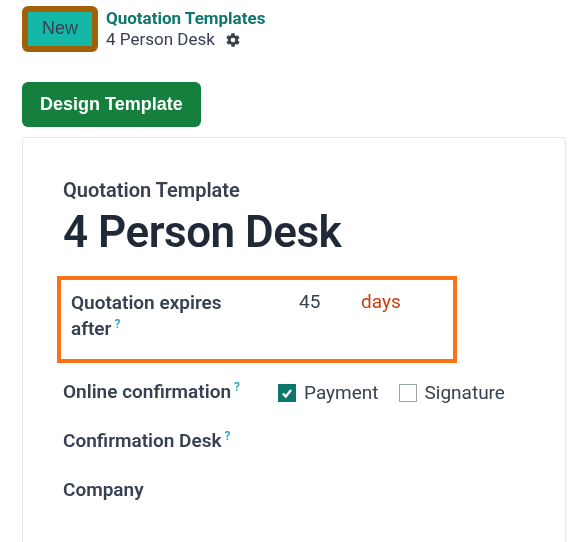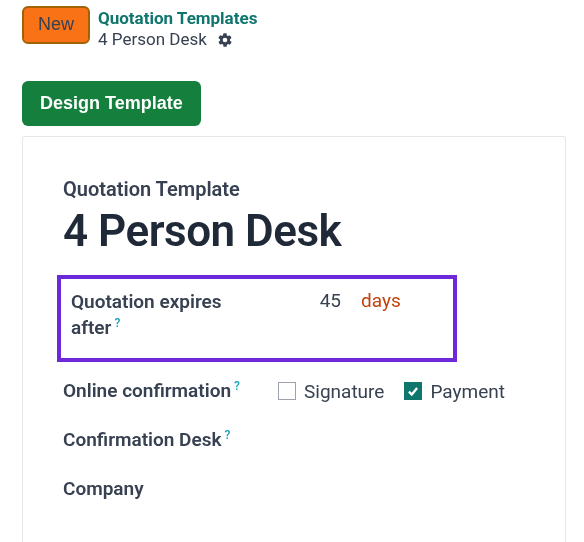--- a/index.html
+++ b/index.html
@@ -11,22 +11,22 @@
     color: #111827;
     width: 584px;
   }
   .topbar {
     display: flex;
     align-items: flex-start;
     gap: 8px;
     padding: 6px 0 0 22px;
   }
   .new-btn {
-    border: 2px solid #a16207;
-    background: #f97316;
+    border: 6px solid #a16207;
+    background: #14b8a6;
     border-radius: 6px;
     padding: 6px 14px;
     font-size: 18px;
     color: #374151;
     cursor: pointer;
     line-height: 1.2;
   }
   .crumbs {
     display: flex;
     flex-direction: column;
@@ -77,21 +77,21 @@
     margin-bottom: 4px;
   }
   .record-title {
     font-size: 44px;
     font-weight: 600;
     color: #1f2937;
     margin: 2px 0 18px 0;
     letter-spacing: -0.5px;
   }
   .highlight-box {
-    border: 4px solid #6d28d9;
+    border: 4px solid #f97316;
     padding: 10px 14px 16px 10px;
     margin: 0 -2px 16px -6px;
     display: flex;
     align-items: flex-start;
     width: 400px;
   }
   .field-row {
     display: flex;
     align-items: center;
     margin-bottom: 22px;
@@ -108,21 +108,21 @@
     font-size: 12px;
     vertical-align: super;
     margin-left: 3px;
     cursor: pointer;
     font-weight: 500;
   }
   .expire-value {
     font-size: 19px;
     color: #374151;
     width: 70px;
-    text-align: right;
+    text-align: left;
     padding-left: 28px;
   }
   .expire-unit {
     font-size: 19px;
     color: #c2410c;
     padding-left: 20px;
   }
   .checks {
     display: flex;
     align-items: center;
@@ -184,33 +184,33 @@
     <div class="expire-value">45</div>
     <div class="expire-unit">days</div>
   </div>
 
   <div class="field-row">
     <div class="field-label">
       <span>Online confirmation</span><span class="help-q">?</span>
     </div>
     <div class="checks">
       <div class="cb-wrap">
-        <span class="cb">
-          
-        </span>
-        <span class="cb-label">Signature</span>
-      </div>
-      <div class="cb-wrap">
         <span class="cb checked">
           <svg viewBox="0 0 24 24" fill="none" stroke="#fff" stroke-width="4">
               <polyline points="5,13 10,18 19,7"></polyline>
             </svg>
         </span>
         <span class="cb-label">Payment</span>
       </div>
+      <div class="cb-wrap">
+        <span class="cb">
+          
+        </span>
+        <span class="cb-label">Signature</span>
+      </div>
     </div>
   </div>
 
   <div class="field-row">
     <div class="field-label">
       <span>Confirmation Desk</span><span class="help-q">?</span>
     </div>
   </div>
 
   <div class="field-row" style="margin-bottom:16px">

